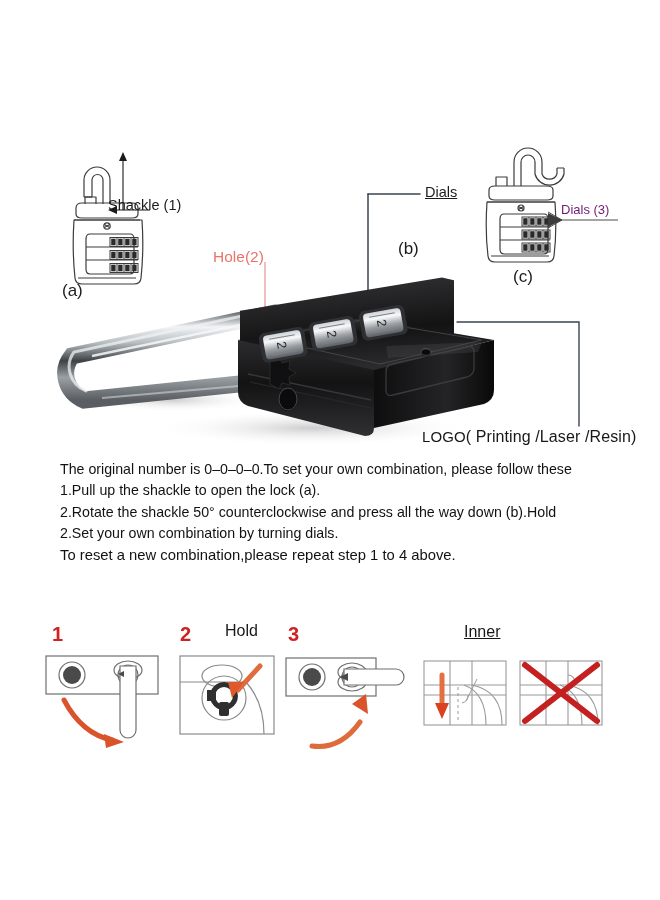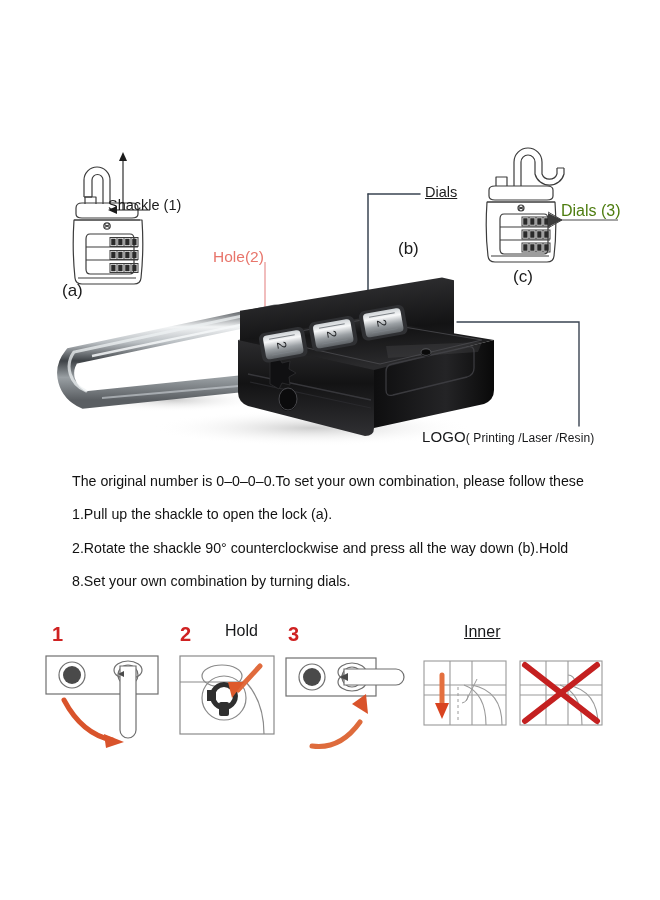--- a/index.html
+++ b/index.html
@@ -17,31 +17,31 @@
   
   #top-diagram{position:absolute;left:0;top:0;width:548px;height:455px;}
 
   .lbl{position:absolute;white-space:nowrap;line-height:1;}
 
   .lbl-shackle{left:108px;top:198px;font-size:14.5px;color:#1b1b1b;}
   .lbl-a{left:62px;top:282px;font-size:17px;color:#1b1b1b;}
   .lbl-b{left:398px;top:240px;font-size:17px;color:#1b1b1b;}
   .lbl-c{left:513px;top:268px;font-size:17px;color:#1b1b1b;}
   .lbl-dials{left:425px;top:185px;font-size:14.5px;color:#1b1b1b;text-decoration:underline;}
-  .lbl-dials3{left:561px;top:203px;font-size:16px;color:#4d7c0f;}
+  .lbl-dials3{left:561px;top:203px;font-size:13px;color:#701a75;}
   .lbl-hole2{left:213px;top:249px;font-size:15.5px;color:#e8756b;}
   .lbl-logo{left:422px;top:429px;font-size:15px;color:#17181a;letter-spacing:.1px;}
-  .lbl-logo .small{font-size:12px;}
+  .lbl-logo .small{font-size:16px;}
 
   
   #instructions{
     position:absolute;left:56px;top:457px;width:578px;
     font-size:14.2px;line-height:17.4px;color:#121212;
   }
-  #instructions p{margin:16px;}
+  #instructions p{margin:4px;}
   #instructions .big{font-size:14.8px;}
 
   
   #bottom-steps{position:absolute;left:0;top:612px;width:660px;height:140px;}
   .step-num{position:absolute;font-size:20px;font-weight:700;color:#cf2222;line-height:1;}
   .cap{position:absolute;font-size:16px;color:#17181a;line-height:1;}
 
   svg{display:block;overflow:visible;}
 </style>
 </head>
@@ -305,22 +305,23 @@
         <path d="M2 4 L124 4 L124 108"></path>
       </g>
     </svg>
 
     <span class="lbl lbl-logo"><span>LOGO</span><span class="small">( Printing /Laser /Resin)</span></span>
   </div>
 
   <div id="instructions">
     <p>The original number is 0–0–0–0.To set your own combination, please follow these</p>
     <p>1.Pull up the shackle to open the lock (a).</p>
-    <p>2.Rotate the shackle 90°  counterclockwise and press all the way down (b).Hold</p>
-    <p>8.Set your own combination by turning dials.</p>
+    <p>2.Rotate the shackle 50°  counterclockwise and press all the way down (b).Hold</p>
+    <p>2.Set your own combination by turning dials.</p>
+    <p class="big">To reset a new combination,please repeat step 1 to 4 above.</p>
   </div>
 
   <div id="bottom-steps">
 
     <span class="step-num" style="left:52px;top:12px;">1</span>
     <span class="step-num" style="left:180px;top:12px;">2</span>
     <span class="step-num" style="left:288px;top:12px;">3</span>
 
     <span class="cap" style="left:225px;top:11px;">Hold</span>
     <span class="cap" style="left:464px;top:12px;text-decoration:underline;">Inner</span>

